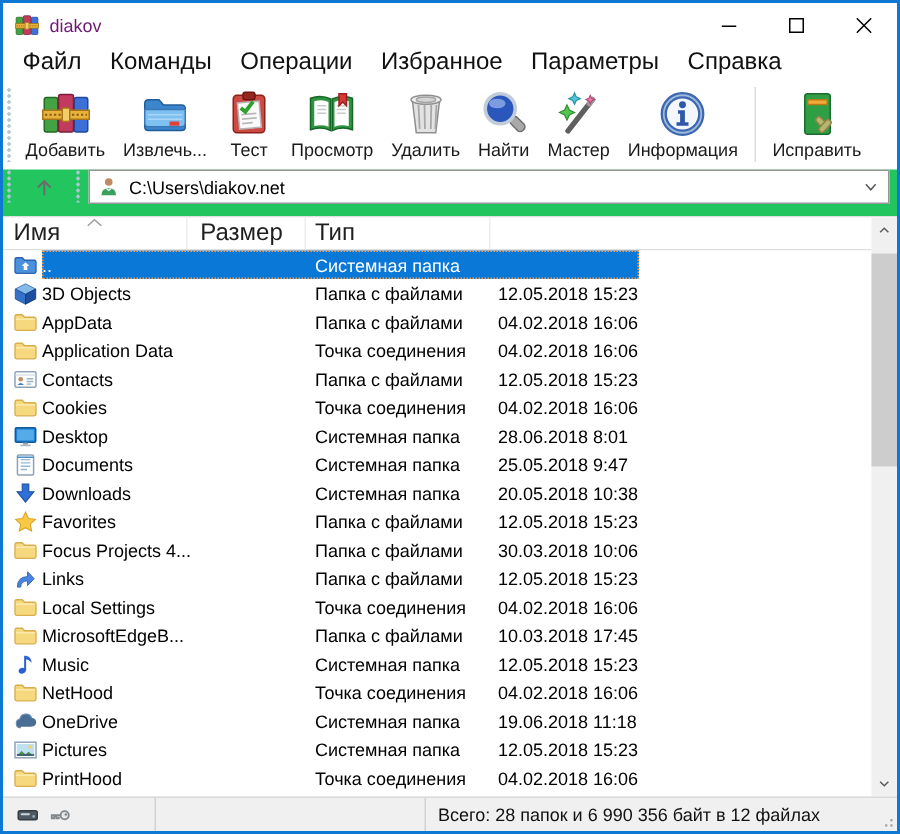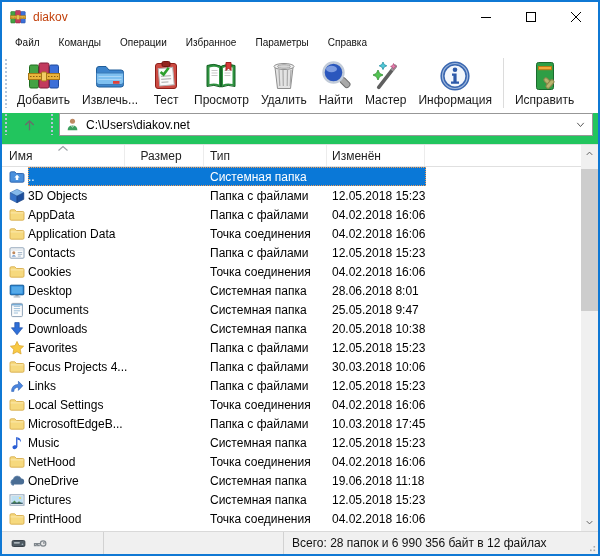--- a/index.html
+++ b/index.html
@@ -8,27 +8,27 @@
   svg { display:block; width:100%; height:100%; }
 
   .window{
     width:600px;height:556px;background:#fff;border:2px solid #0f78d4;
     display:flex;flex-direction:column;overflow:hidden;
   }
 
   
   .titlebar{height:29px;flex:none;display:flex;align-items:center;padding-left:8px;background:#fff;}
   .app-icon{width:16px;height:16px;flex:none;}
-  .title{font-size:12px;color:#c2410c;margin-left:7px;flex:1;}
+  .title{font-size:12px;color:#701a75;margin-left:7px;flex:1;}
   .caption{display:flex;height:100%;}
   .cap-btn{width:45px;height:100%;display:flex;align-items:center;justify-content:center;}
   .cap-glyph{width:10px;height:10px;}
 
   
-  .menubar{height:22px;flex:none;display:flex;align-items:center;gap:13px;padding-left:10px;font-size:10px;color:#111;background:#fff;}
+  .menubar{height:22px;flex:none;display:flex;align-items:center;gap:13px;padding-left:10px;font-size:16px;color:#111;background:#fff;}
   .menu-item{padding:2px 3px;cursor:default;white-space:nowrap;}
 
   
   .toolbar{height:60px;flex:none;display:flex;align-items:center;padding:0 4px 0 2px;background:#fff;}
   .gripper{width:4px;background-image:radial-gradient(circle at 2px 2px, #b5c6da 1px, transparent 1.3px);background-size:4px 4px;flex:none;}
   .tb-gripper{height:50px;margin-right:3px;}
   .tb-btn{display:flex;flex-direction:column;align-items:center;gap:1px;padding:3px 6px;flex:none;}
   .tb-icon{width:32px;height:32px;}
   .tb-label{font-size:12px;color:#1a1a1a;white-space:nowrap;}
   .tb-sep{width:1px;height:50px;background:#dcdcdc;margin:0 5px;flex:none;}
@@ -38,21 +38,21 @@
   .ab-gripper{height:22px;}
   .up-btn{width:32px;height:25px;display:flex;align-items:center;justify-content:center;flex:none;}
   .icon16{width:15px;height:15px;display:block;}
   .combo{flex:1;height:23px;border:1px solid #979797;background:#fff;display:flex;align-items:center;gap:6px;padding:0 5px;}
   .combo .path{font-size:12px;color:#000;flex:1;white-space:nowrap;}
   .icon15{width:15px;height:15px;flex:none;}
   .icon14{width:13px;height:13px;flex:none;}
 
   
   .list{flex:1;position:relative;overflow:hidden;border-top:1px solid #e0e0e0;background:#fff;}
-  .header-row{height:22px;display:flex;font-size:12px;color:#1f1f1f;border-bottom:1px solid #e0e0e0;background:#fff;}
+  .header-row{height:22px;display:flex;font-size:16px;color:#1f1f1f;border-bottom:1px solid #e0e0e0;background:#fff;}
   .hcell{display:flex;align-items:center;border-right:1px solid #ececec;height:100%;}
   .h-name{width:123px;padding-left:7px;position:relative;}
   .h-size{width:79px;justify-content:center;padding-right:6px;}
   .h-type{width:123px;padding-left:6px;}
   .h-mod{width:98px;padding-left:5px;}
   .h-fill{flex:1;border-right:none;}
   .sort-ind{position:absolute;left:55px;top:0;width:12px;height:7px;}
 
   .rows{position:absolute;top:22px;left:0;right:17px;bottom:0;background:#fff;}
   .row{height:19px;display:flex;align-items:center;padding-left:7px;font-size:12px;color:#000;}
@@ -295,23 +295,20 @@
               <path d="M1.5 5.5 L6 1.5 10.5 5.5" fill="none" stroke="#9aa0a6" stroke-width="1.1"></path>
             </svg>
           </span>
       </div>
       <div class="hcell h-size">
         <span>Размер</span>
       </div>
       <div class="hcell h-type">
         <span>Тип</span>
       </div>
-      <div class="hcell h-mod">
-        <span>Изменён</span>
-      </div>
       <div class="hcell h-fill"></div>
     </div>
     <div class="rows" id="rows">
   <div class="row selected">
     <span class="ficon">
             <svg viewBox="0 0 16 16">
               <path d="M1 4 q0-1.2 1.2-1.2 h3.6 l1.6 1.7 h6.4 q1.2 0 1.2 1.2 v6.3 q0 1.2-1.2 1.2 H2.2 Q1 13.2 1 12 z" fill="#4a90dd" stroke="#2a62ad" stroke-width=".9"></path>
               <path d="M8 5.8 l2.6 2.6 H9.2 v2.6 H6.8 V8.4 H5.4 z" fill="#ffffff"></path>
             </svg>
           </span>

